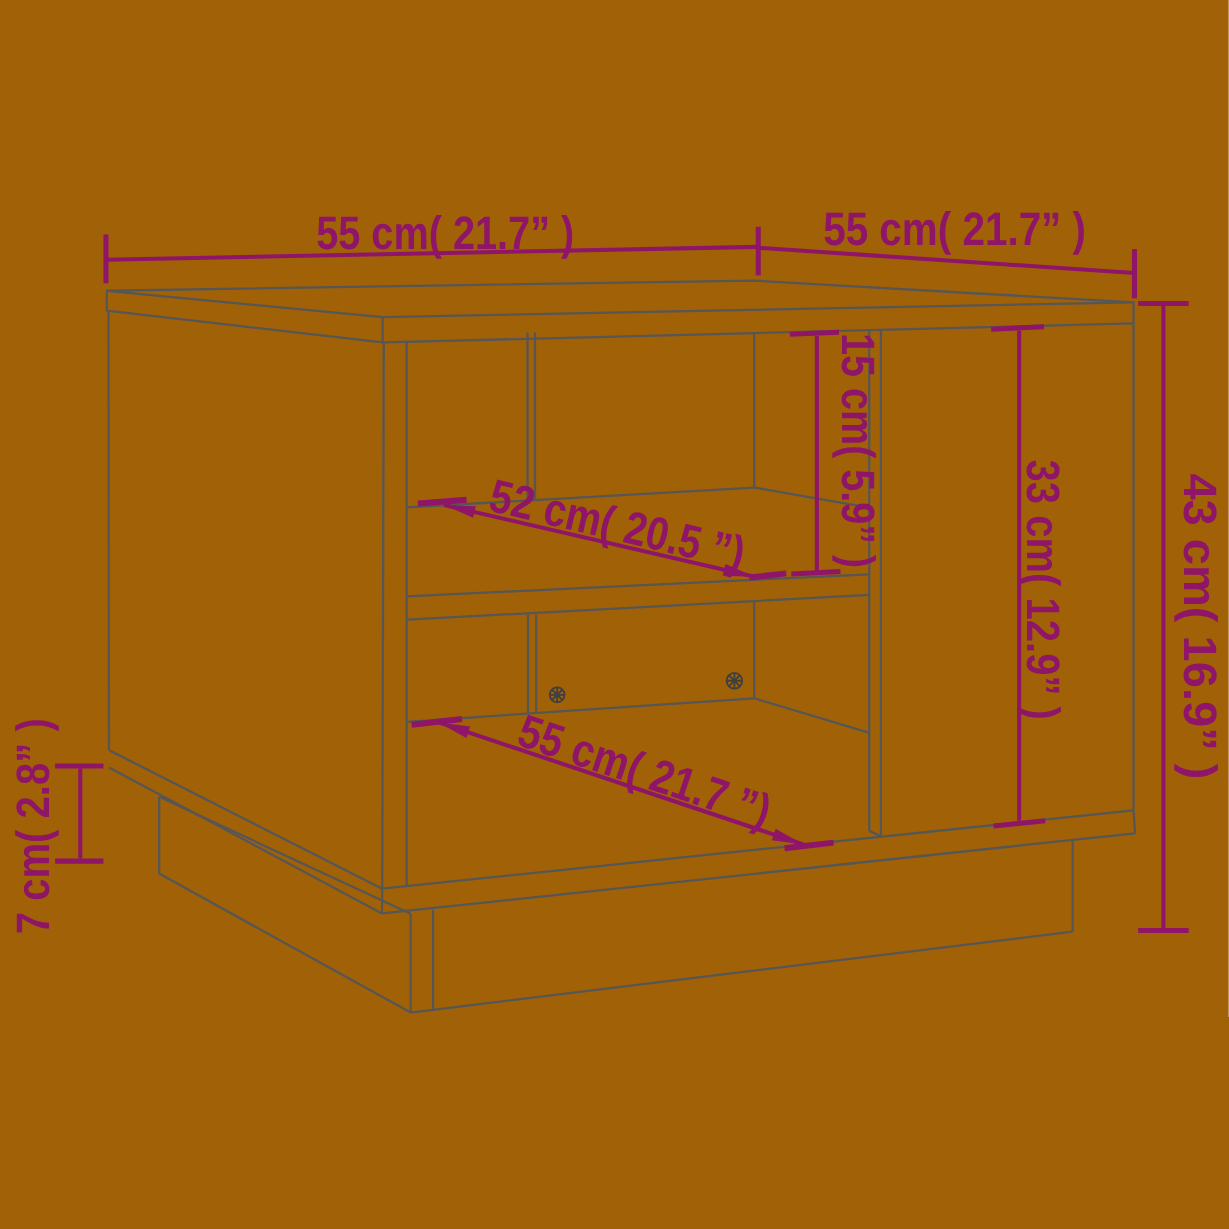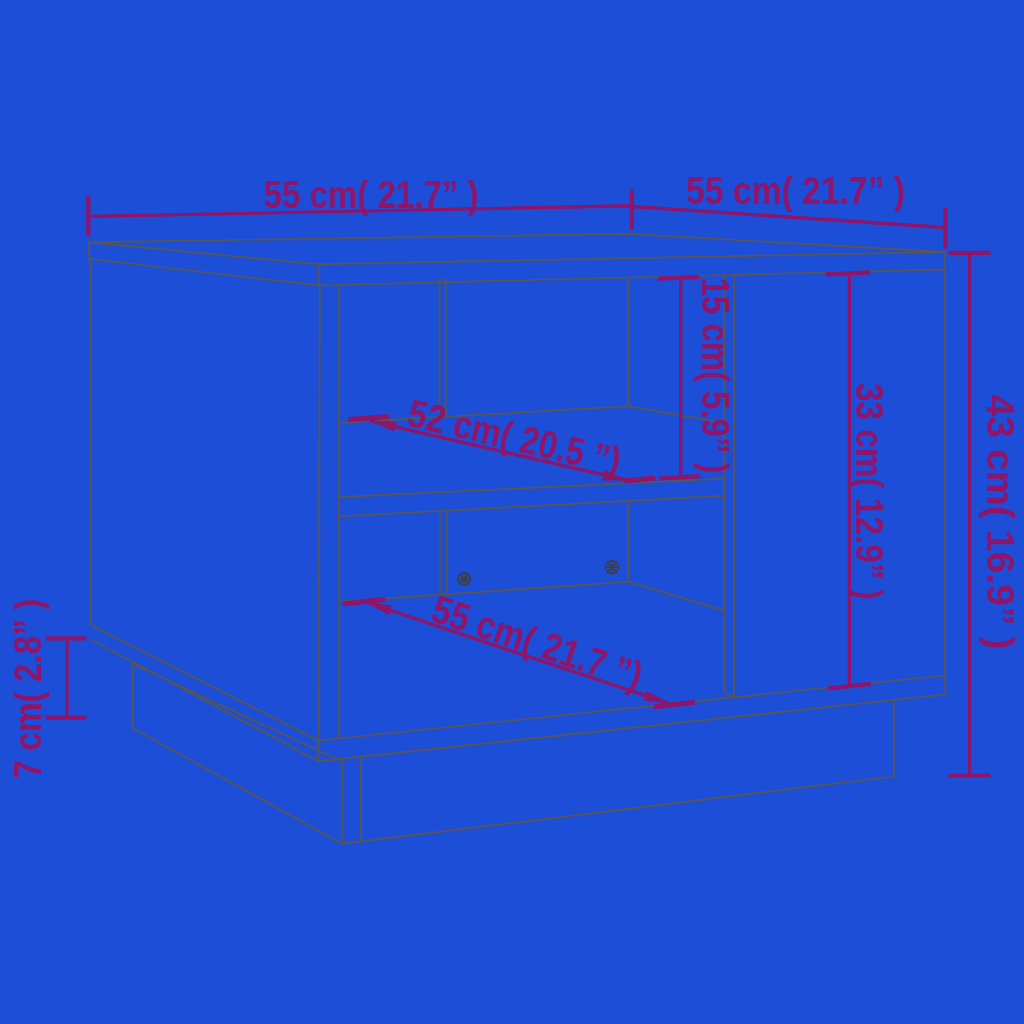--- a/index.html
+++ b/index.html
@@ -1,16 +1,16 @@
 <!DOCTYPE html>
 <html><head>
 <meta charset="utf-8">
 <style>
   html,body{margin:0;padding:0;background:#ffffff;}
-  .wrap{width:1024px;height:1024px;position:relative;background:#1d4ed8;overflow:hidden;}
+  .wrap{width:1024px;height:1024px;position:relative;background:#a16207;overflow:hidden;}
   svg{display:block;}
   text{font-family:"Liberation Sans", sans-serif;font-weight:bold;fill:#8F1569;}
 </style>
 </head>
 <body>
 
 <div class="wrap">
 <svg width="1024" height="1024" viewBox="0 0 1024 1024">
   <g fill="none" stroke="#565656" stroke-width="1.9" stroke-linejoin="round" stroke-linecap="butt">
 

